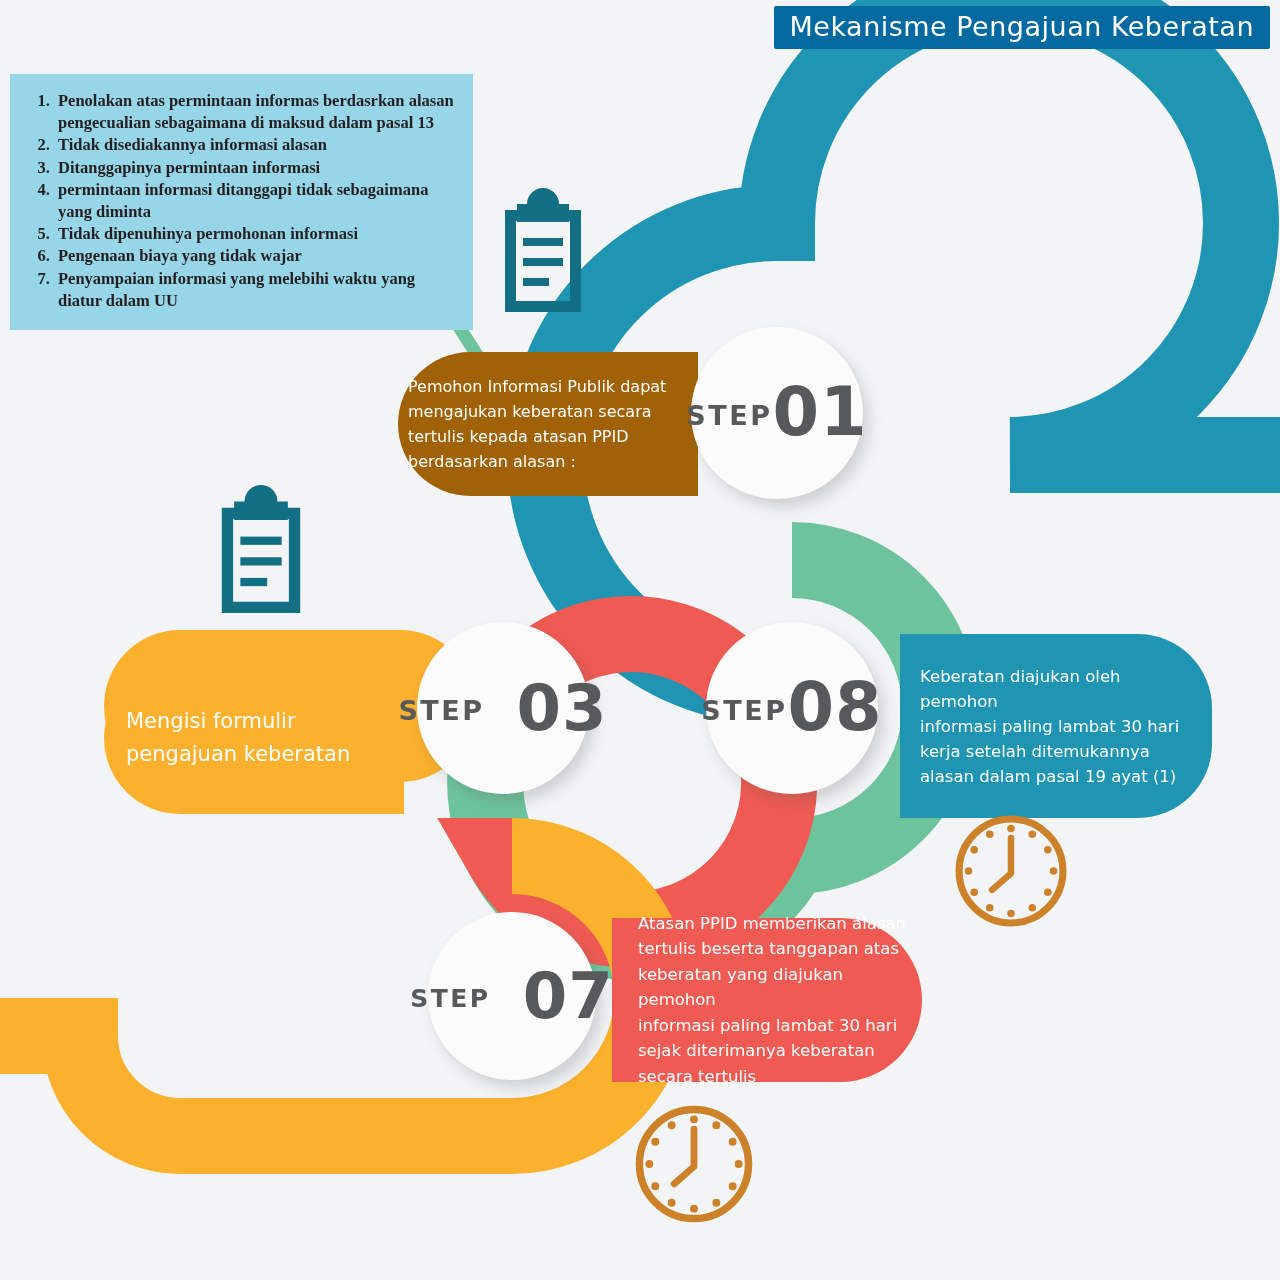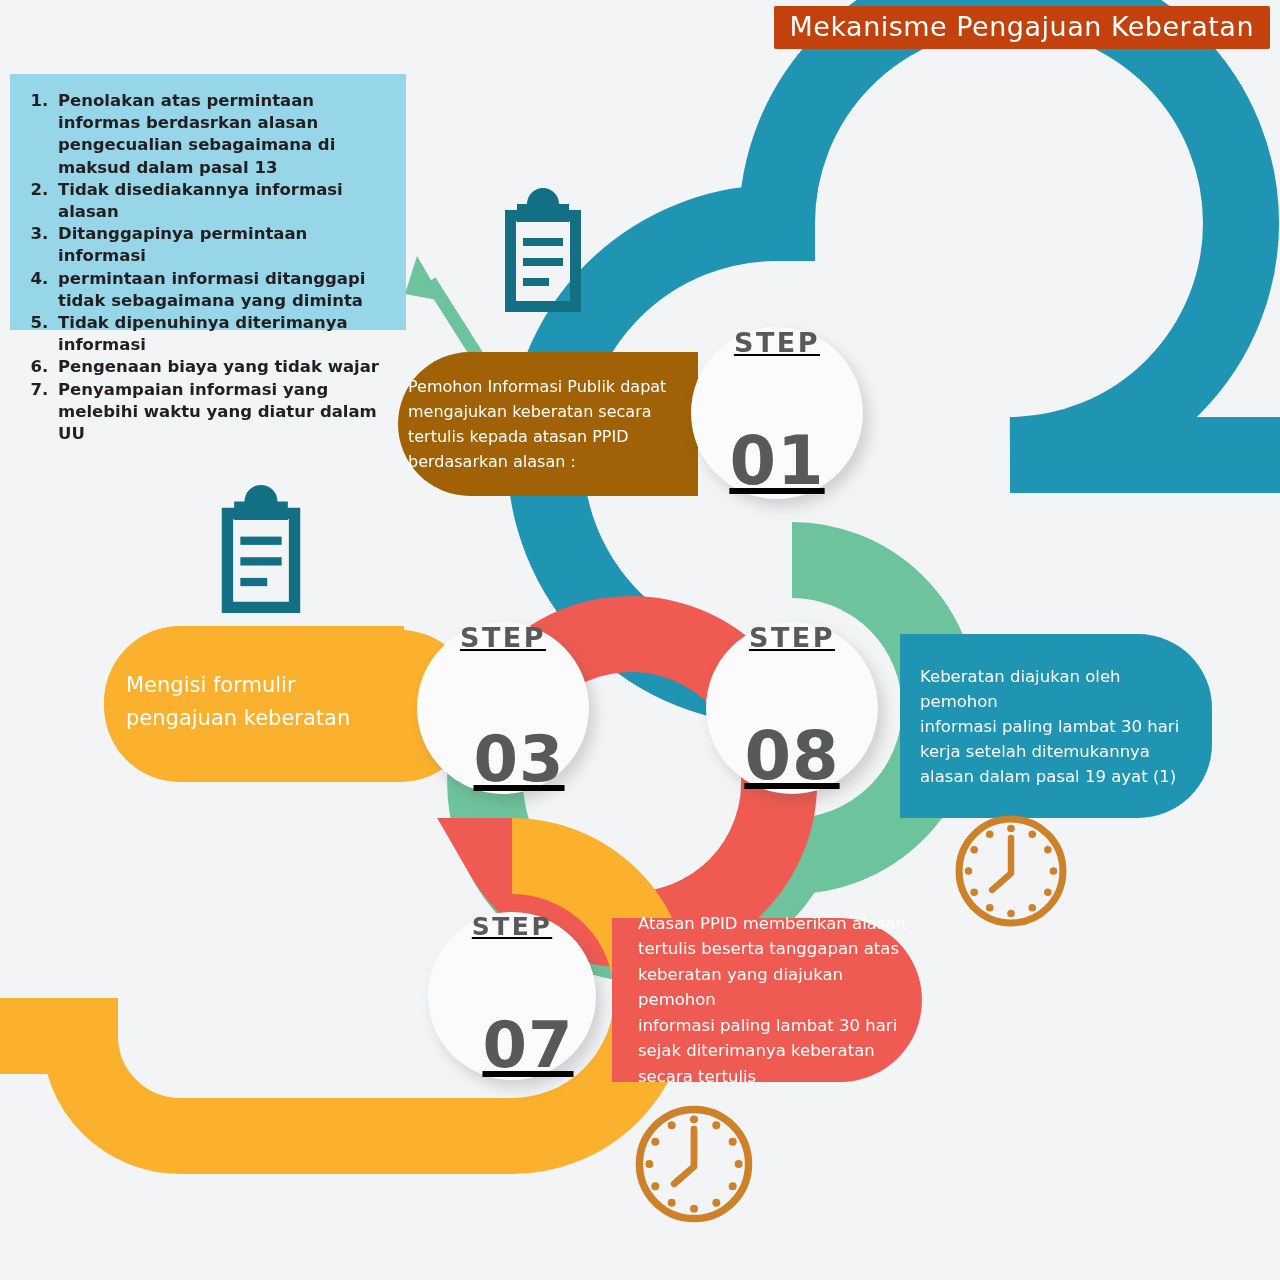--- a/index.html
+++ b/index.html
@@ -12,39 +12,40 @@
   #stage {
     position: relative;
     width: 1280px; height: 1280px;
     background: #f3f4f6;
   }
 
   
   .title-bar {
     position: absolute;
     top: 6px; right: 10px;
-    background: #c2410c;
+    background: #0369a1;
     padding: 5px 16px 7px 16px;
     border-radius: 2px;
   }
   .title-bar span {
     color: #ffffff;
     font-size: 27px;
     letter-spacing: .5px;
     font-weight: 400;
     white-space: nowrap;
   }
 
   
   .reasons-box {
     position: absolute;
     left: 10px; top: 74px;
-    width: 396px; height: 256px;
+    width: 463px; height: 256px;
     background: #96d6e8;
     padding: 16px 14px 10px 18px;
+    font-family: Liberation Serif, serif;
   }
   .reasons-box ol {
     margin: 0; padding-left: 26px;
     list-style-position: outside;
   }
   .reasons-box li {
     color: #231f20;
     font-size: 16.5px;
     line-height: 22.2px;
     font-weight: bold;
@@ -82,21 +83,21 @@
   #callout-02 {
     left: 900px; top: 634px;
     width: 312px; height: 184px;
     background: #1f94b3;
     border-radius: 0 74px 74px 0;
     padding: 0 14px 0 20px;
   }
   #callout-02 p { line-height: 25px; }
 
   #callout-03 {
-    left: 104px; top: 626px;
+    left: 104px; top: 662px;
     width: 300px; height: 152px;
     background: #fbb12e;
     border-radius: 76px 0 0 76px;
     padding: 0 0 0 22px;
   }
   #callout-03 p { font-size: 21px; line-height: 33px; }
 
   #callout-04 {
     left: 612px; top: 918px;
     width: 310px; height: 164px;
@@ -106,24 +107,22 @@
   }
   #callout-04 p { line-height: 25.5px; margin-left: 8px; }
 
   
   .step {
     position: absolute;
     border-radius: 50%;
     background: #fbfbfb;
     box-shadow: 6px 8px 14px rgba(80,80,80,.22);
     display: flex;
-    flex-direction: column;
     align-items: center;
-    justify-content: space-between;
-    text-decoration: underline;
+    justify-content: center;
   }
   .step .lbl {
     color: #58595b;
     font-size: 27px;
     letter-spacing: 2.5px;
     font-weight: bold;
     margin-bottom: -4px;
   }
   .step .num {
     color: #58595b;
@@ -172,21 +171,21 @@
   <div class="title-bar">
     <span>Mekanisme Pengajuan Keberatan</span>
   </div>
 
   <div class="reasons-box">
     <ol>
       <li>Penolakan atas permintaan informas berdasrkan alasan pengecualian sebagaimana di maksud dalam pasal 13</li>
       <li>Tidak disediakannya informasi alasan</li>
       <li>Ditanggapinya permintaan informasi</li>
       <li>permintaan informasi ditanggapi tidak sebagaimana yang diminta</li>
-      <li>Tidak dipenuhinya diterimanya informasi</li>
+      <li>Tidak dipenuhinya permohonan informasi</li>
       <li>Pengenaan biaya yang tidak wajar</li>
       <li>Penyampaian informasi yang melebihi waktu yang diatur dalam UU</li>
     </ol>
   </div>
 
   <div class="callout" id="callout-01">
     <p>Pemohon Informasi Publik dapat
 mengajukan keberatan secara
 tertulis kepada atasan PPID
 berdasarkan alasan :</p>

